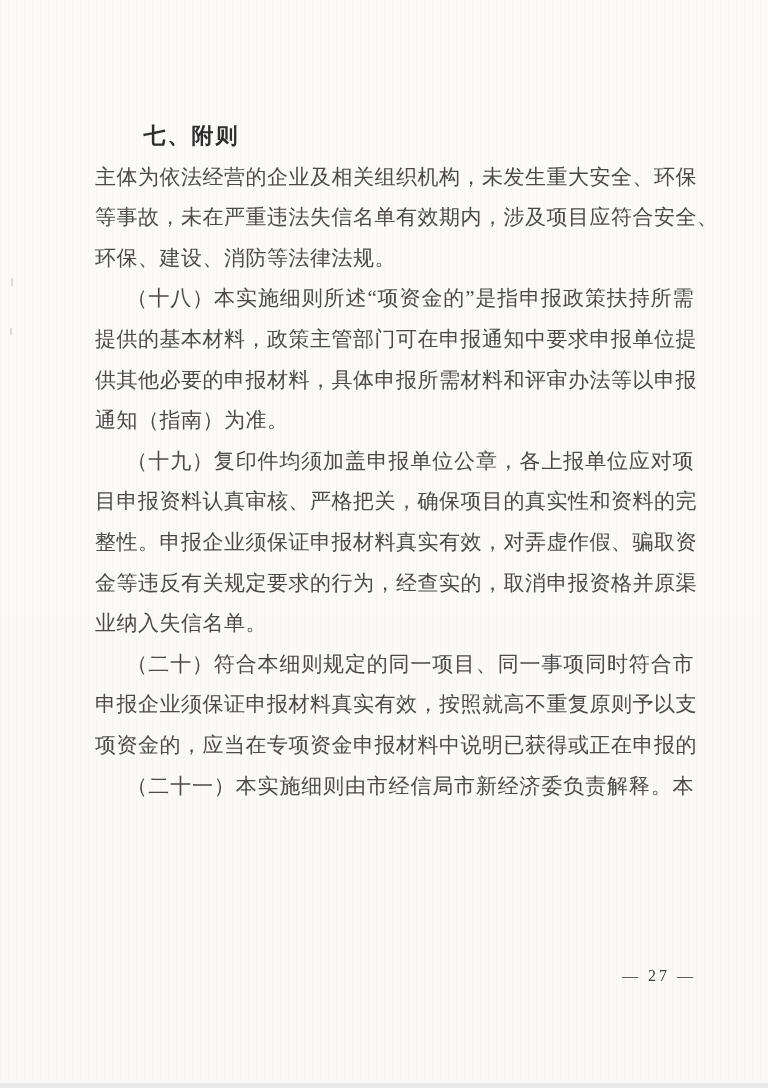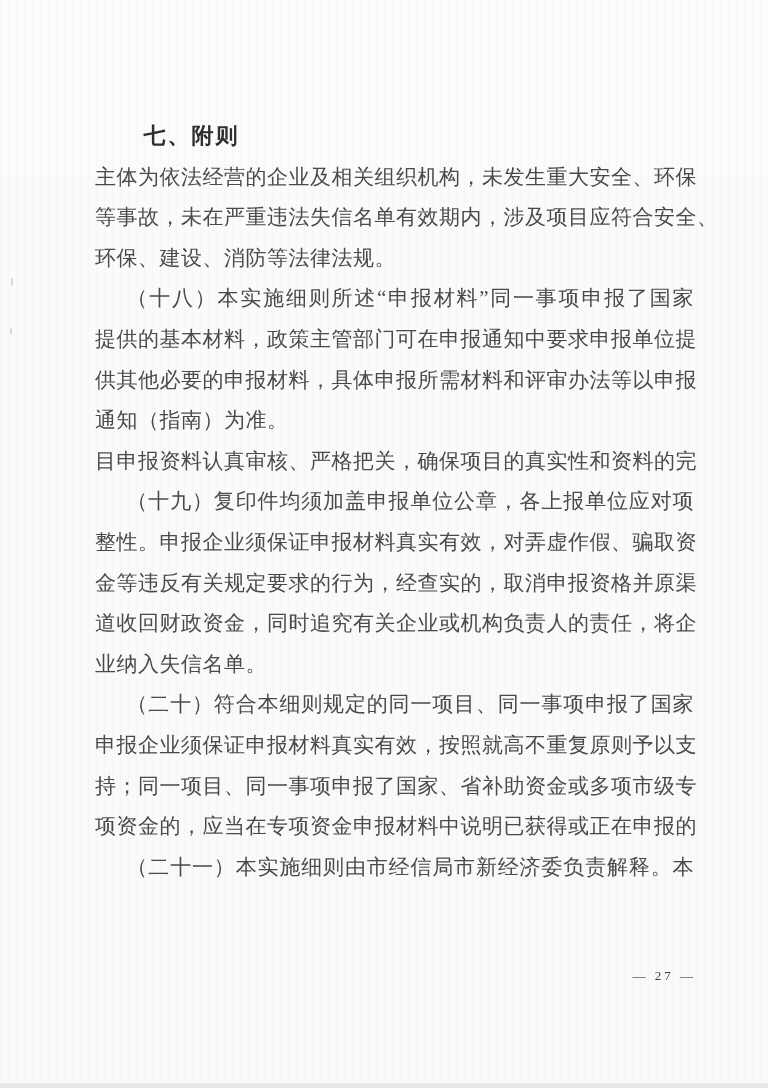--- a/index.html
+++ b/index.html
@@ -51,21 +51,21 @@
     text-indent: 1.5em;
   }
   .line.last {
     text-align: left;
     text-align-last: left;
   }
   .page-number {
     position: absolute;
     top: 964px;
     right: 72px;
-    font-size: 13px;
+    font-size: 16px;
     line-height: 24px;
     letter-spacing: 3px;
     color: #3f3f44;
     font-family: "Liberation Serif", "DejaVu Serif", serif;
   }
   
   .scan-mark { position: absolute; background: rgba(130,130,135,0.28); border-radius: 1px; }
   .scan-mark.m1 { left: 11px; top: 278px; width: 2px; height: 8px; }
   .scan-mark.m2 { left: 10px; top: 328px; width: 2px; height: 7px; }
 </style>
@@ -81,39 +81,37 @@
 
     <div class="heading-line">七、附则</div>
 
     <div>
       <div class="line">主体为依法经营的企业及相关组织机构，未发生重大安全、环保</div>
       <div class="line">等事故，未在严重违法失信名单有效期内，涉及项目应符合安全、</div>
       <div class="line last">环保、建设、消防等法律法规。</div>
     </div>
 
     <div>
-      <div class="line first">（十八）本实施细则所述“申报材料”同一事项申报了国家</div>
+      <div class="line first">（十八）本实施细则所述“项资金的”是指申报政策扶持所需</div>
       <div class="line">提供的基本材料，政策主管部门可在申报通知中要求申报单位提</div>
       <div class="line">供其他必要的申报材料，具体申报所需材料和评审办法等以申报</div>
       <div class="line last">通知（指南）为准。</div>
     </div>
 
     <div>
+      <div class="line first">（十九）复印件均须加盖申报单位公章，各上报单位应对项</div>
       <div class="line">目申报资料认真审核、严格把关，确保项目的真实性和资料的完</div>
-      <div class="line first">（十九）复印件均须加盖申报单位公章，各上报单位应对项</div>
       <div class="line">整性。申报企业须保证申报材料真实有效，对弄虚作假、骗取资</div>
       <div class="line">金等违反有关规定要求的行为，经查实的，取消申报资格并原渠</div>
-      <div class="line">道收回财政资金，同时追究有关企业或机构负责人的责任，将企</div>
       <div class="line last">业纳入失信名单。</div>
     </div>
 
     <div>
-      <div class="line first">（二十）符合本细则规定的同一项目、同一事项申报了国家</div>
+      <div class="line first">（二十）符合本细则规定的同一项目、同一事项同时符合市</div>
       <div class="line">申报企业须保证申报材料真实有效，按照就高不重复原则予以支</div>
-      <div class="line">持；同一项目、同一事项申报了国家、省补助资金或多项市级专</div>
       <div class="line">项资金的，应当在专项资金申报材料中说明已获得或正在申报的</div>
     </div>
 
     <div>
       <div class="line first">（二十一）本实施细则由市经信局市新经济委负责解释。本</div>
     </div>
 
   </div>
 
   <div class="page-number">— 27 —</div>

